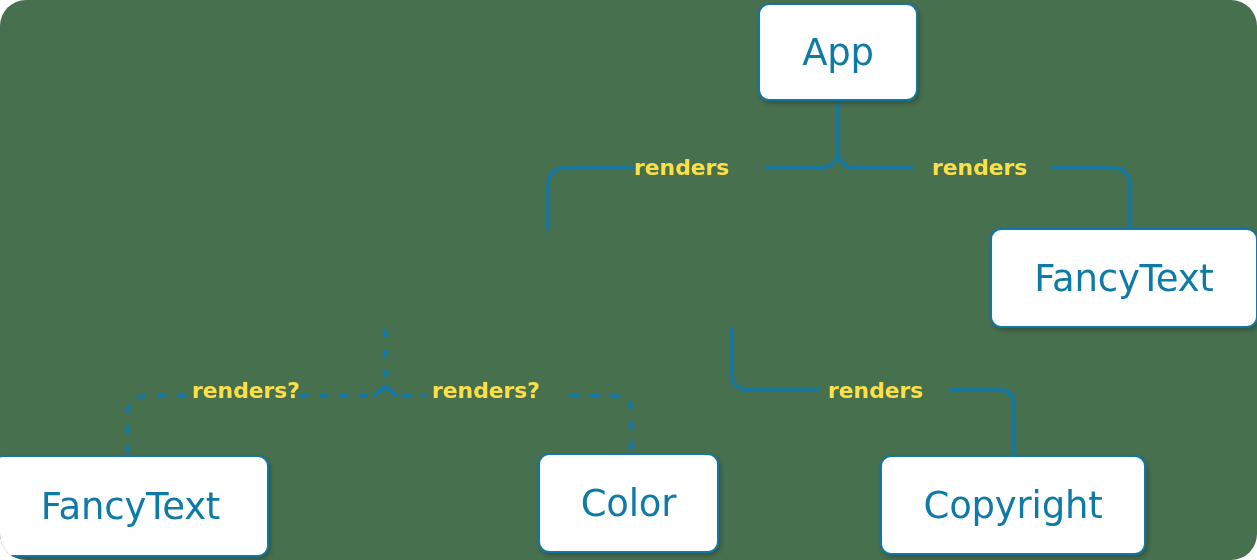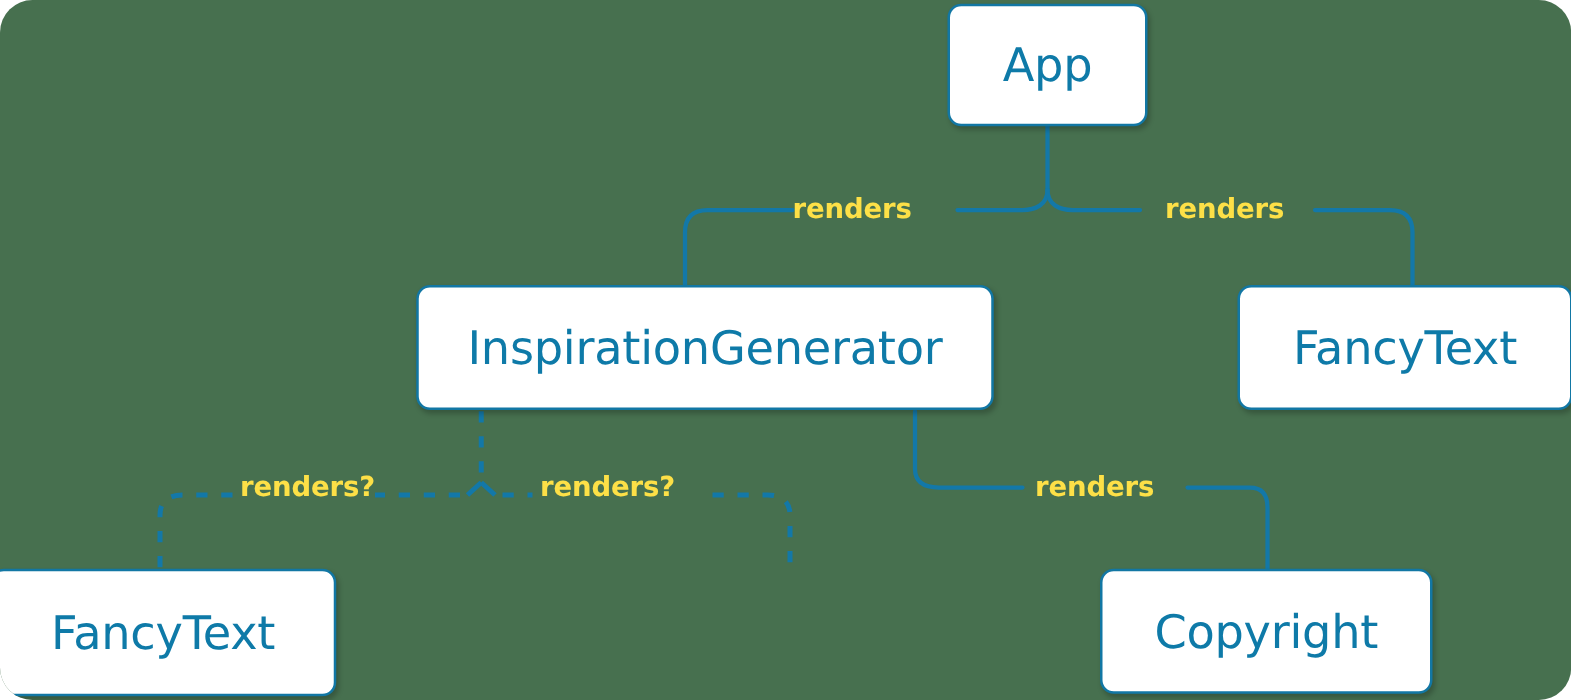--- a/index.html
+++ b/index.html
@@ -106,32 +106,32 @@
     <g>
       <path d="M402 396 L426 396" stroke="#1378a8" stroke-width="4" fill="none" stroke-linecap="butt" stroke-dasharray="9 11"></path>
       <path d="M570 396 L614 396 C626 396 632 402 632 412 L632 453" stroke="#1378a8" stroke-width="4" fill="none" stroke-linecap="butt" stroke-dasharray="9 11"></path>
     </g>
   </svg>
 
   <div class="node" id="node-app">
     <span class="node-label">App</span>
   </div>
 
-  <div class="node" id="node-inspiration">
-    <span class="node-label">InspirationGenerator</span>
-  </div>
 
   <div class="node" id="node-fancytext-right">
     <span class="node-label">FancyText</span>
   </div>
 
   <div class="node" id="node-fancytext-left">
     <span class="node-label">FancyText</span>
   </div>
 
+  <div class="node" id="node-color">
+    <span class="node-label">Color</span>
+  </div>
 
   <div class="node" id="node-copyright">
     <span class="node-label">Copyright</span>
   </div>
 
   <div class="edge-label" id="label-app-inspiration">renders</div>
   <div class="edge-label" id="label-app-fancytext">renders</div>
   <div class="edge-label" id="label-insp-fancytext">renders?</div>
   <div class="edge-label" id="label-insp-color">renders?</div>
   <div class="edge-label" id="label-insp-copyright">renders</div>

